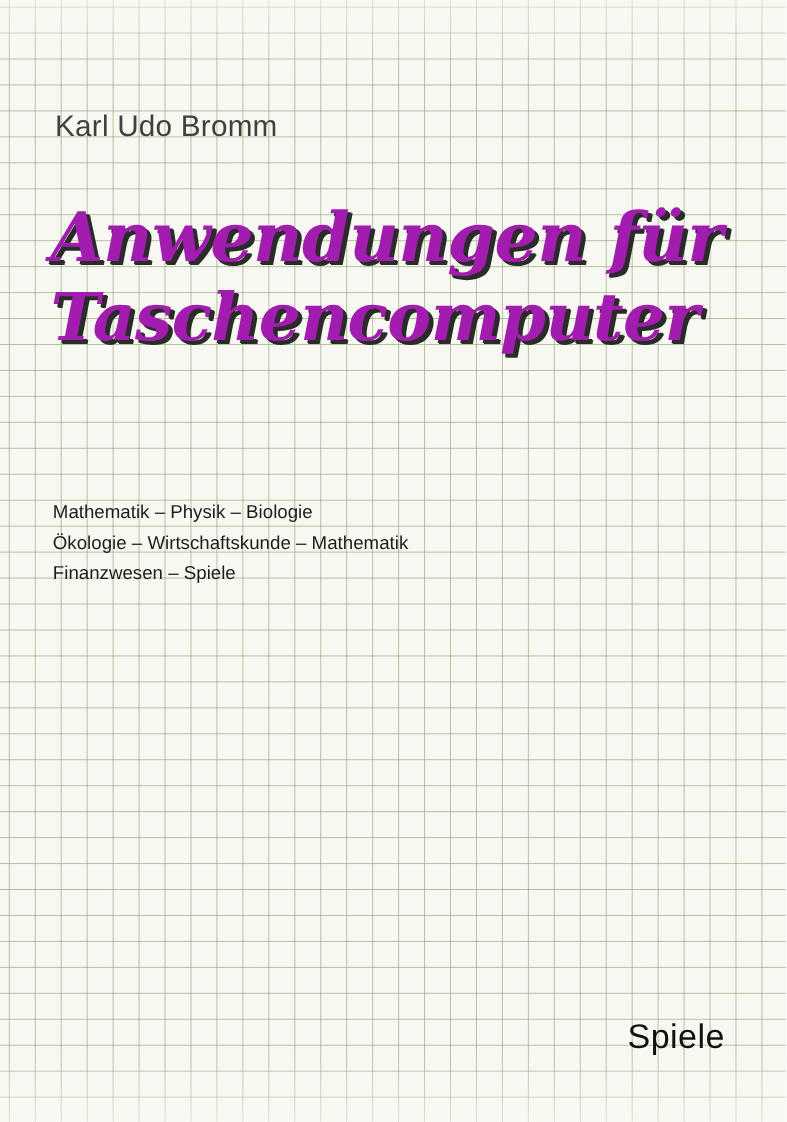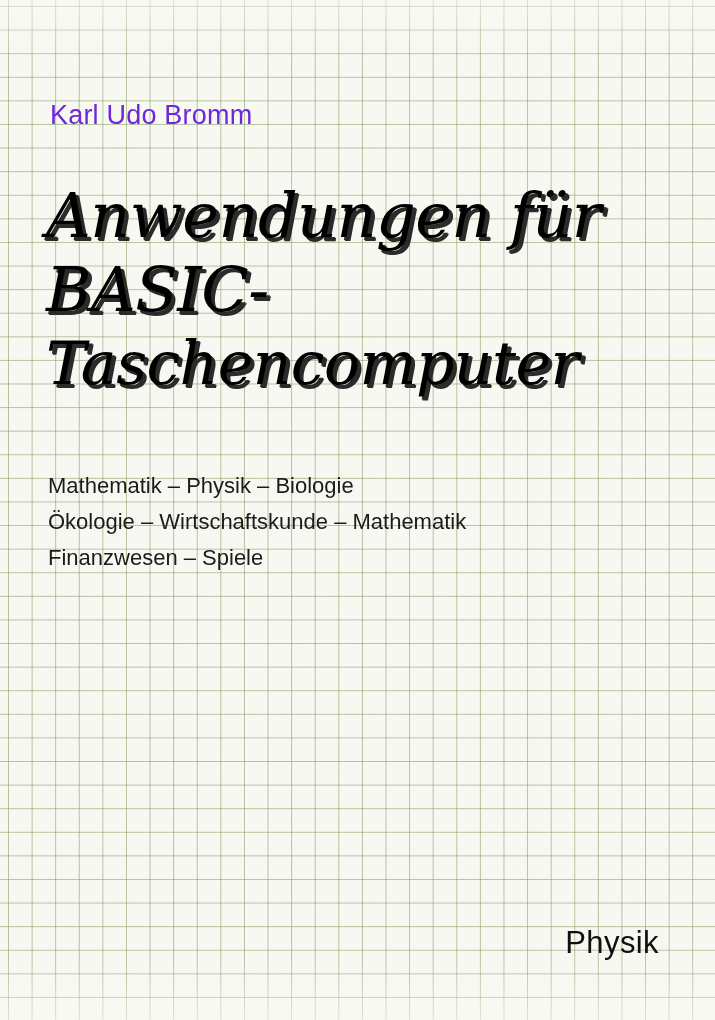--- a/index.html
+++ b/index.html
@@ -37,53 +37,53 @@
   .content {
     position: absolute;
     inset: 0;
   }
 
   .author {
     position: absolute;
     left: 50px;
     top: 100px;
     font-size: 27px;
-    color: #6d28d9;
+    color: #404040;
     letter-spacing: 0.2px;
     font-weight: 400;
   }
 
   .title-block {
     position: absolute;
     left: 46px;
     top: 186px;
     width: 640px;
   }
   .title-line {
     font-family: "DejaVu Serif", serif;
-    font-weight: normal;
+    font-weight: bold;
     font-style: italic;
-    color: #000000;
+    color: #a21caf;
     line-height: 0.98;
     letter-spacing: -0.5px;
     text-shadow:
       3px 3px 0 #2b2b2b,
       4px 4px 0 #2b2b2b;
     white-space: nowrap;
   }
   .title-line.l1 { font-size: 62px; margin-bottom: 13px; }
   .title-line.l2 { font-size: 62px; margin-bottom: 13px; }
   .title-line.l3 { font-size: 60px; }
 
   .subtitle {
     position: absolute;
     left: 48px;
-    top: 468px;
+    top: 452px;
     width: 630px;
-    font-size: 22px;
+    font-size: 17px;
     color: #1b1b1b;
     line-height: 1.63;
   }
   .subtitle div { white-space: nowrap; }
 
   .publisher {
     position: absolute;
     right: 56px;
     bottom: 59px;
     font-size: 31px;
@@ -99,26 +99,25 @@
 
   <div class="grid-layer"></div>
   <div class="grid-fade"></div>
 
   <div class="content">
 
     <div class="author">Karl Udo Bromm</div>
 
     <div class="title-block">
       <div class="title-line l1">Anwendungen für</div>
-      <div class="title-line l2">BASIC-</div>
       <div class="title-line l3">Taschencomputer</div>
     </div>
 
     <div class="subtitle">
       <div>Mathematik – Physik – Biologie</div>
       <div>Ökologie – Wirtschaftskunde – Mathematik</div>
       <div>Finanzwesen – Spiele</div>
     </div>
 
-    <div class="publisher">Physik</div>
+    <div class="publisher">Spiele</div>
 
   </div>
 </div>
 
 </body></html>

